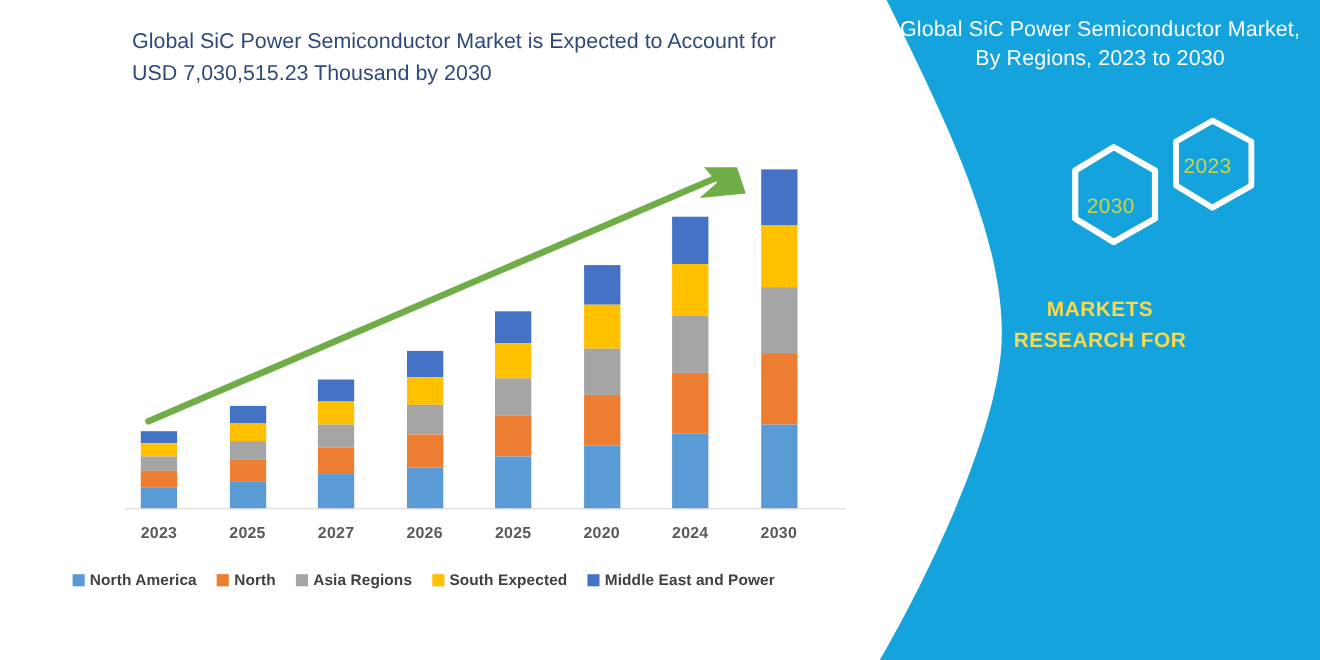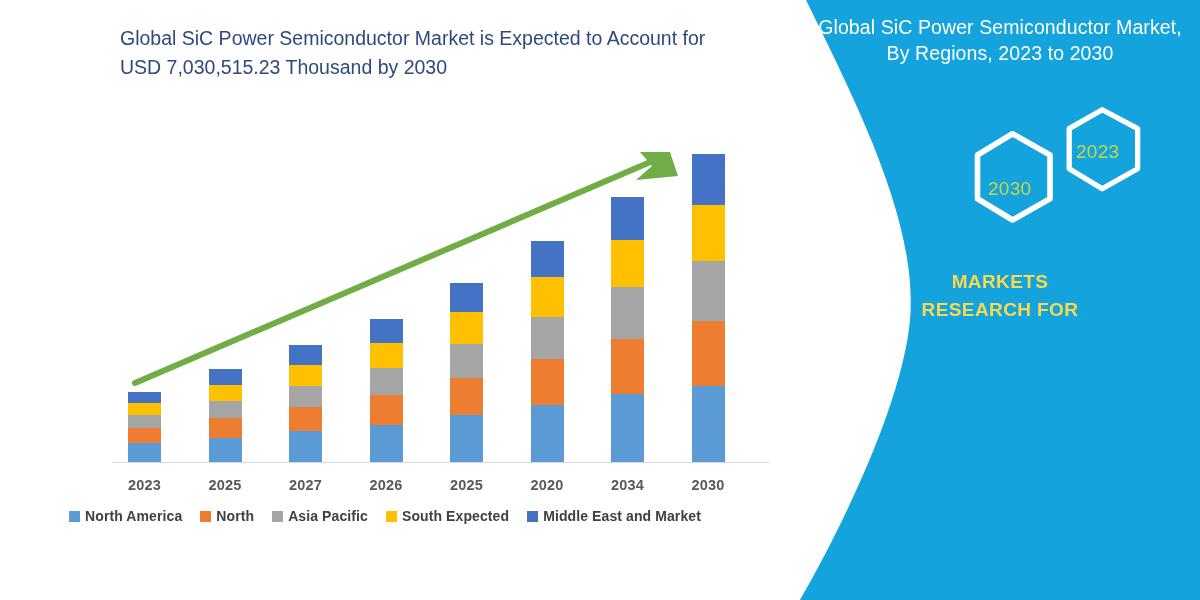--- a/index.html
+++ b/index.html
@@ -79,21 +79,21 @@
   .xlabels{
     position:absolute;left:0;top:477px;width:800px;height:22px;
   }
   .xlabel{
     position:absolute;width:80px;text-align:center;
     color:#595959;font-size:14.5px;font-weight:bold;
     letter-spacing:.2px;
   }
 
   .legend{
-    position:absolute;left:0;top:508px;width:770px;
+    position:absolute;left:0;top:519px;width:770px;
     display:flex;justify-content:center;align-items:flex-start;
     gap:0px;
   }
   .legend-item{display:flex;align-items:center;margin:0 9px;}
   .legend-swatch{width:11px;height:11px;margin-right:5px;display:block;}
   .legend-text{color:#404040;font-size:14px;font-weight:bold;letter-spacing:.1px;}
 
   .arrow-svg{position:absolute;left:0;top:0;width:800px;height:600px;}
 </style>
 </head>
@@ -194,41 +194,41 @@
           <div class="seg" style="height: 51.324px; background: rgb(68, 114, 196);"></div>
         </div>
       </div>
     <div class="xlabels" id="xlabels">
         <div class="xlabel" style="left: 104.5px;">2023</div>
         <div class="xlabel" style="left: 185px;">2025</div>
         <div class="xlabel" style="left: 265.5px;">2027</div>
         <div class="xlabel" style="left: 346px;">2026</div>
         <div class="xlabel" style="left: 426.5px;">2025</div>
         <div class="xlabel" style="left: 507px;">2020</div>
-        <div class="xlabel" style="left: 587.5px;">2034</div>
+        <div class="xlabel" style="left: 587.5px;">2024</div>
         <div class="xlabel" style="left: 668px;">2030</div>
       </div>
   </div>
 
   <div class="legend" id="legend">
       <div class="legend-item">
         <span class="legend-swatch" style="background: rgb(91, 155, 213);"></span>
         <span class="legend-text">North America</span>
       </div>
       <div class="legend-item">
         <span class="legend-swatch" style="background: rgb(237, 125, 49);"></span>
         <span class="legend-text">North</span>
       </div>
       <div class="legend-item">
         <span class="legend-swatch" style="background: rgb(165, 165, 165);"></span>
-        <span class="legend-text">Asia Pacific</span>
+        <span class="legend-text">Asia Regions</span>
       </div>
       <div class="legend-item">
         <span class="legend-swatch" style="background: rgb(255, 192, 0);"></span>
         <span class="legend-text">South Expected</span>
       </div>
       <div class="legend-item">
         <span class="legend-swatch" style="background: rgb(68, 114, 196);"></span>
-        <span class="legend-text">Middle East and Market</span>
+        <span class="legend-text">Middle East and Power</span>
       </div>
     </div>
 
 </div>
 
 </body></html>

